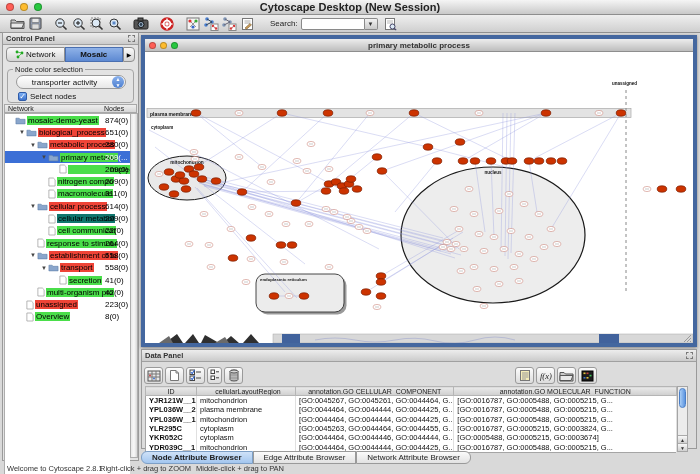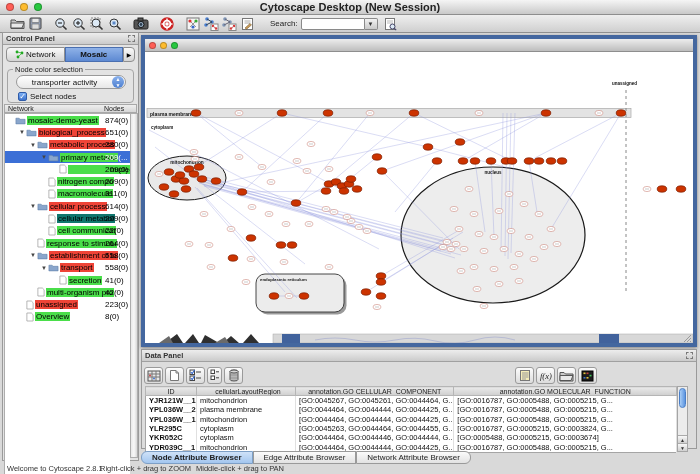--- a/index.html
+++ b/index.html
@@ -482,20 +482,21 @@
       </div>
     </div>
   <div id="tree-scroll"></div>
 </div>
 
 <div id="netwin" class="abs">
   <div id="net-titlebar">
     <span class="light r"></span>
     <span class="light y"></span>
     <span class="light g"></span>
+    <span class="title">primary metabolic process</span>
   </div>
   <svg id="canvas" viewBox="0 0 548 291">
 
     <rect x="2" y="56.5" width="484" height="9" fill="#e3e3e3" stroke="#a8a8a8" stroke-width="0.7"></rect>
     <text x="5" y="63.5" font-size="5" font-weight="bold" fill="#111">plasma membrane</text>
     <text x="6" y="77" font-size="4.5" font-weight="bold" fill="#111">cytoplasm</text>
 
     <ellipse cx="42" cy="126" rx="39" ry="22" fill="#e9e9e9" stroke="#1a1a1a" stroke-width="1"></ellipse>
     <text x="42" y="112" font-size="4.8" font-weight="bold" fill="#111" text-anchor="middle">mitochondrion</text>
 

